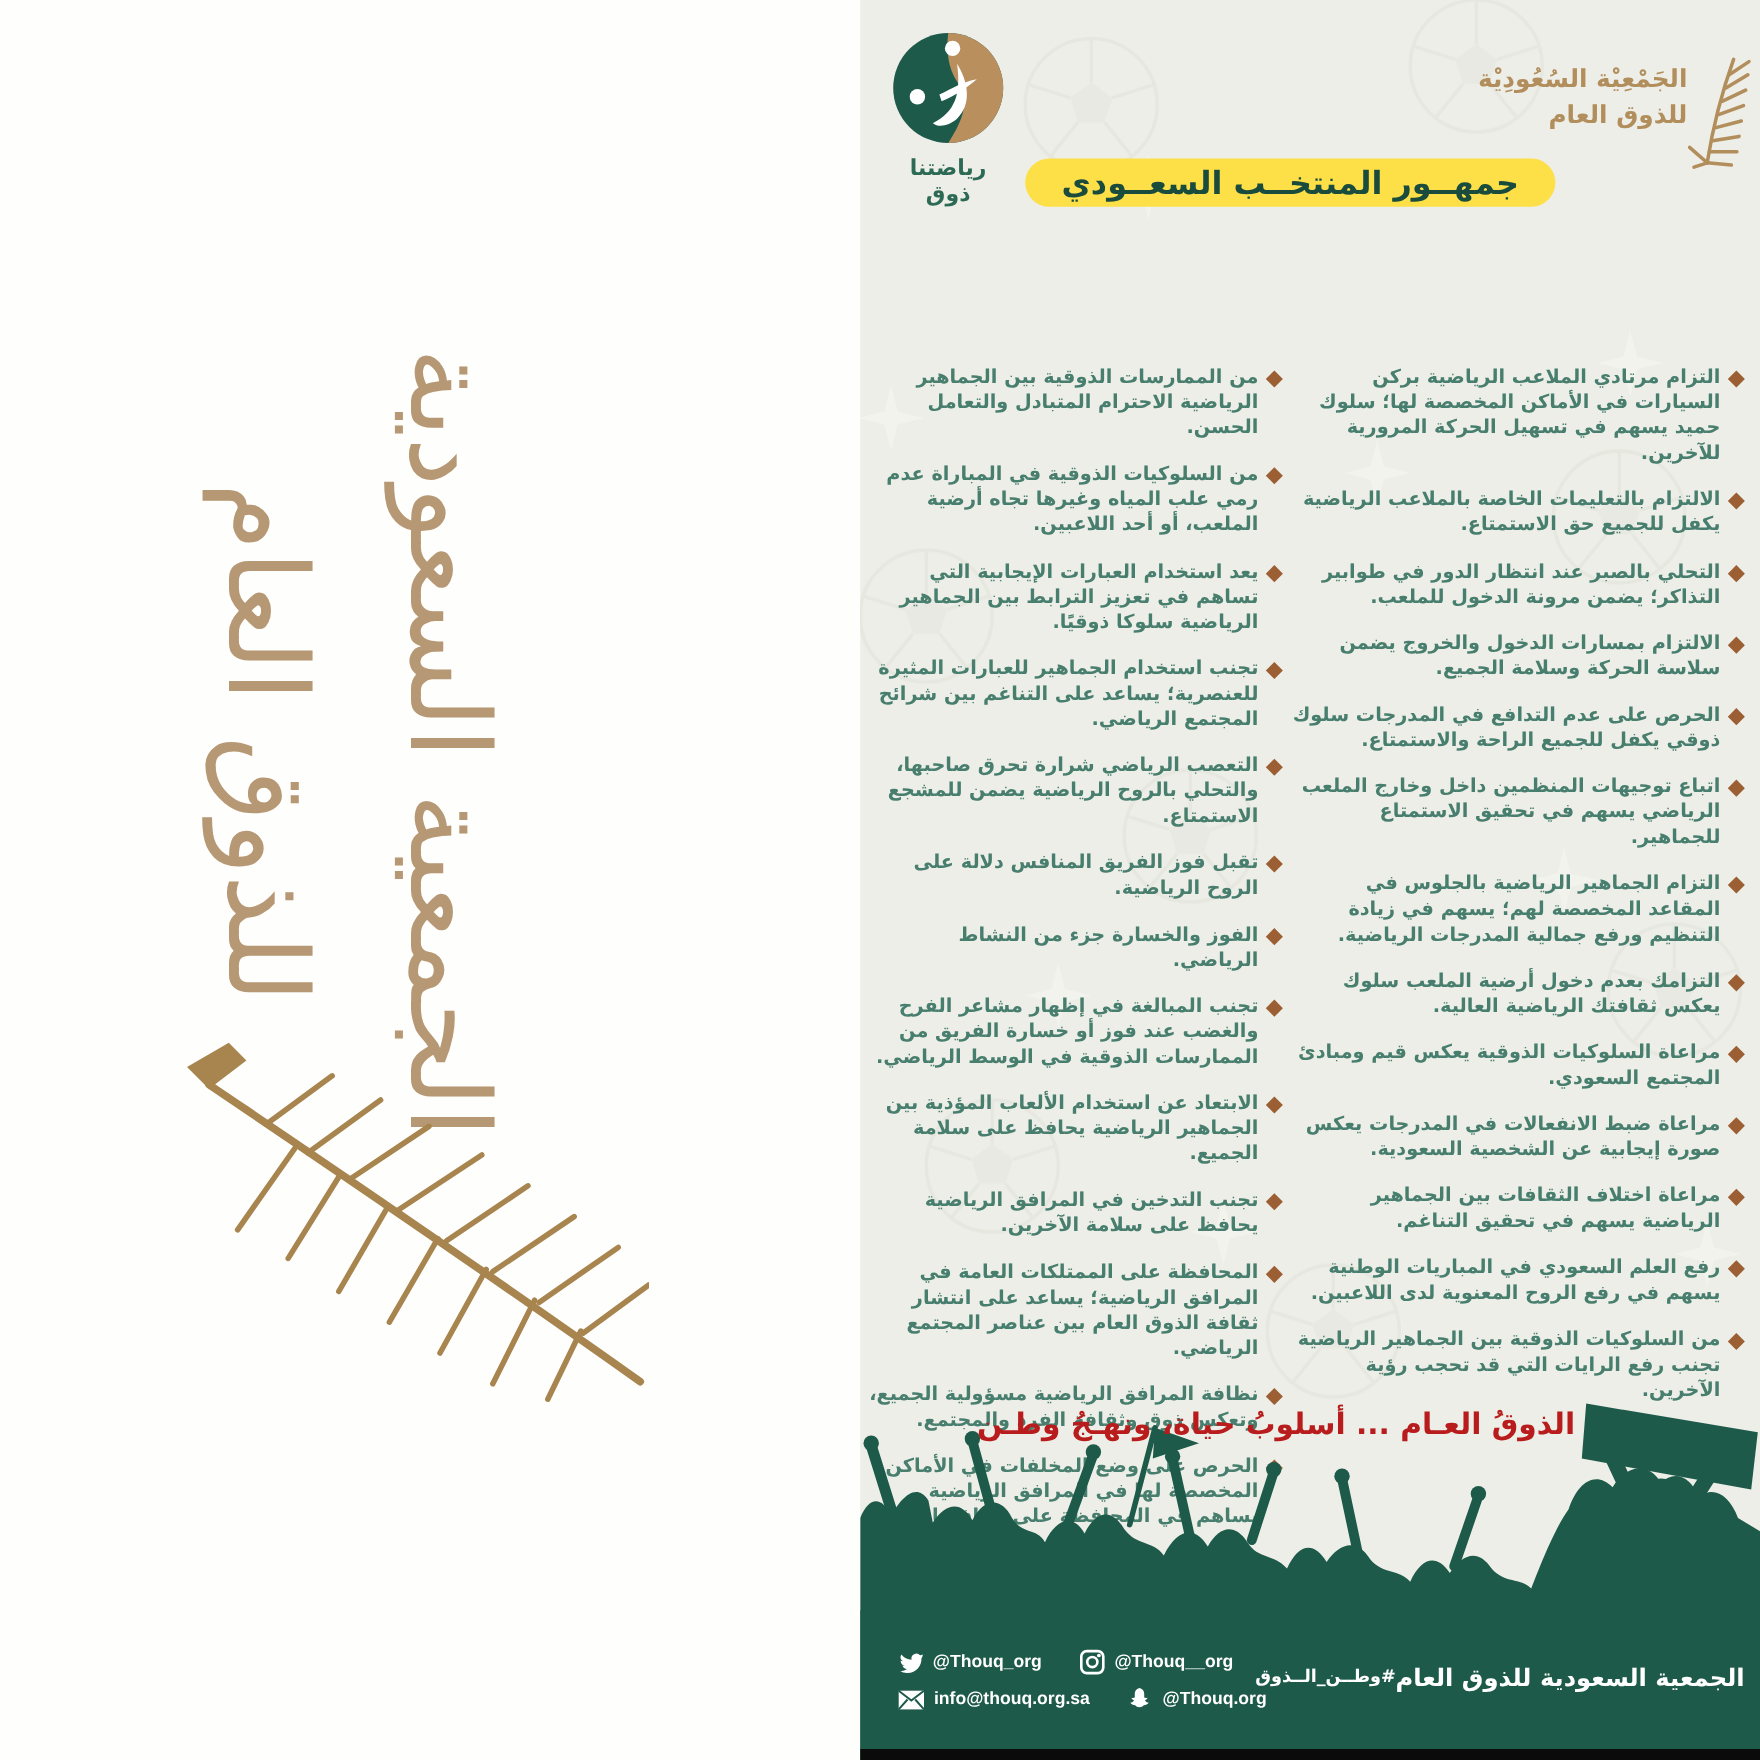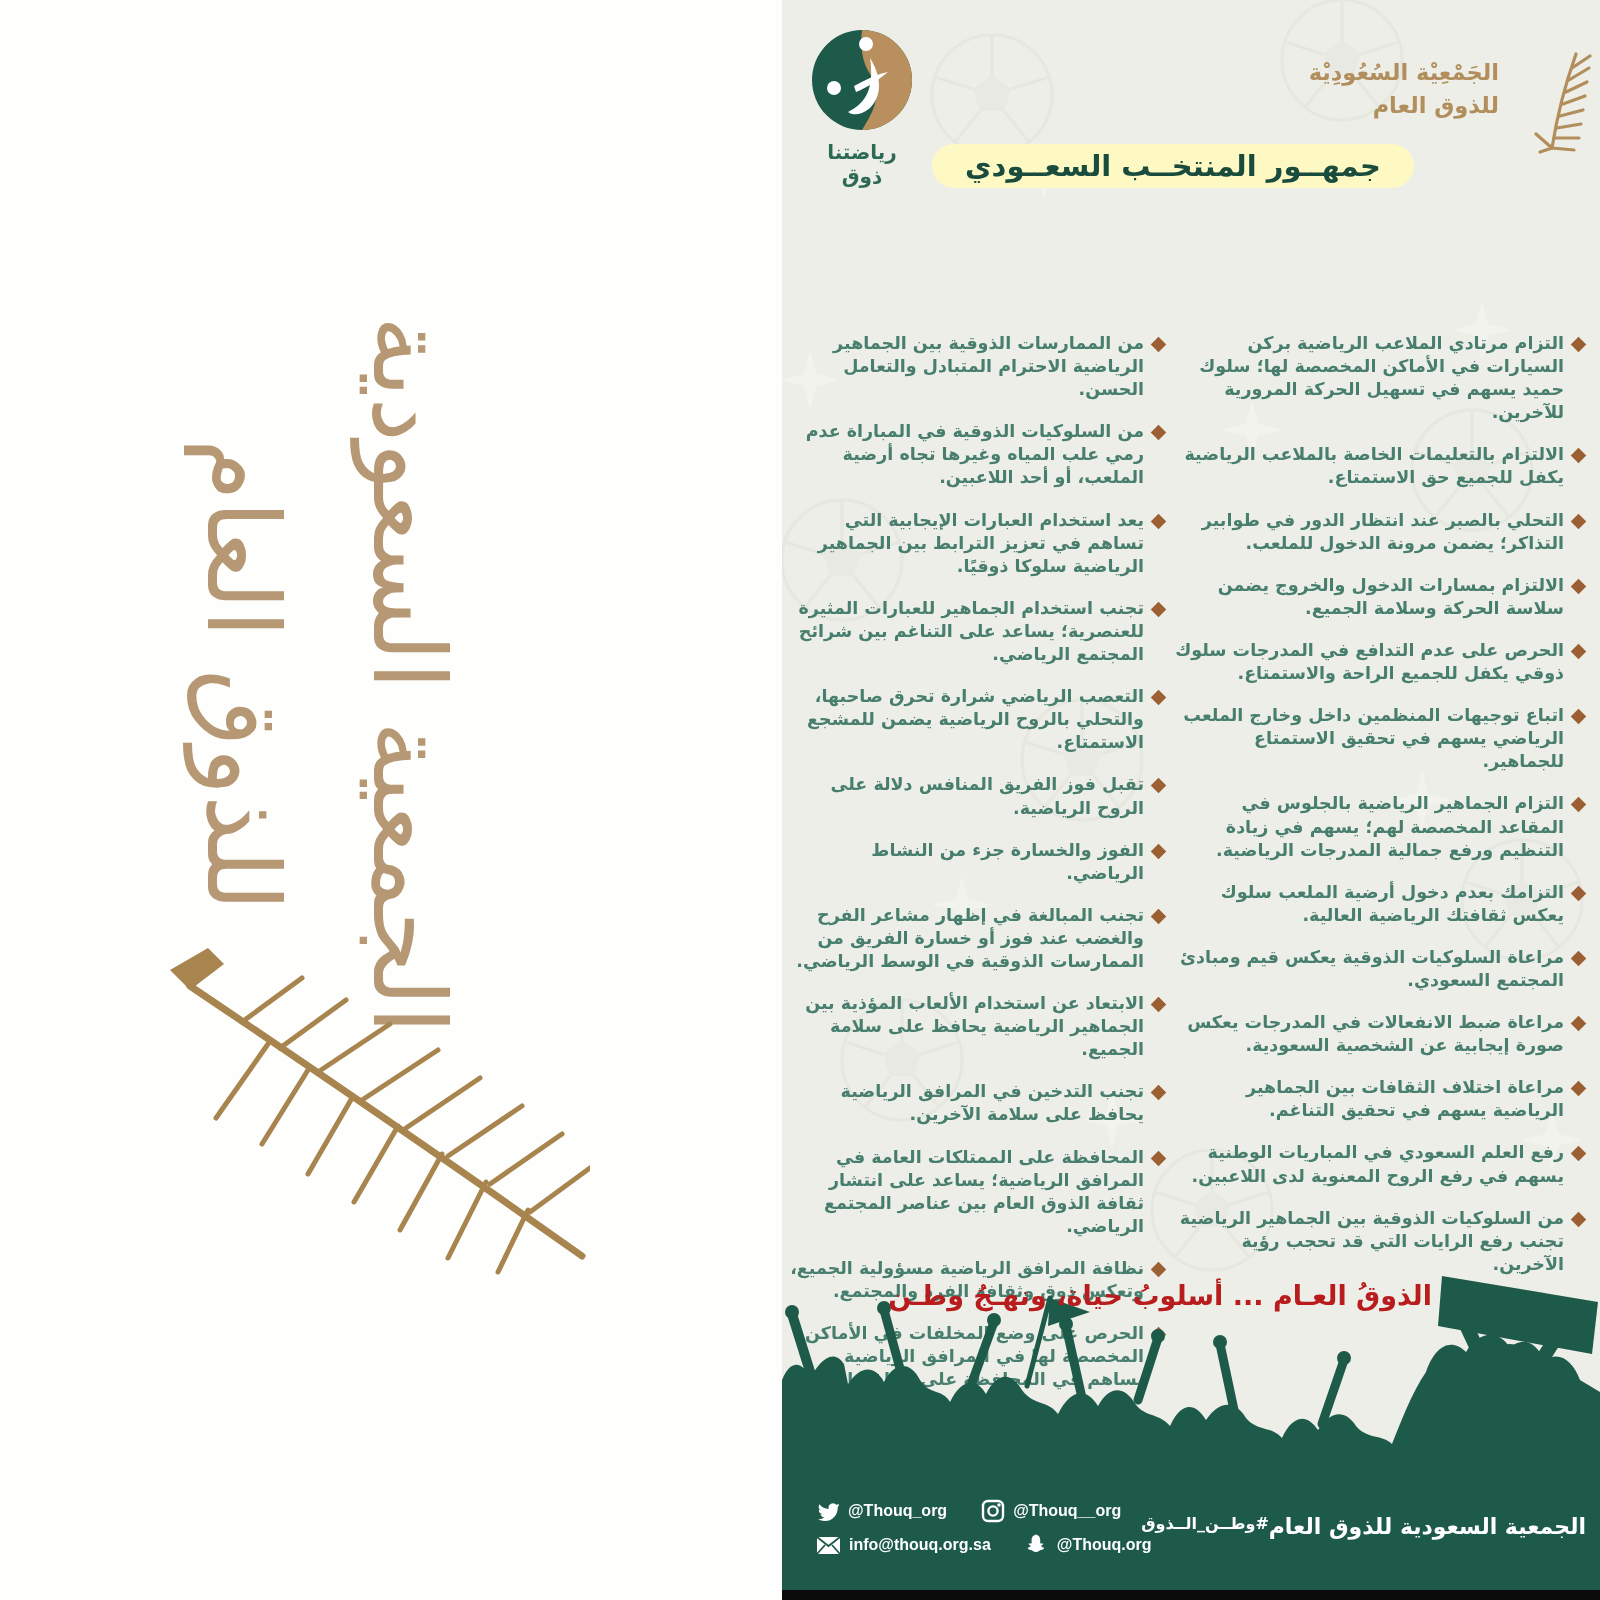--- a/index.html
+++ b/index.html
@@ -10,25 +10,25 @@
   .watermark-rot{position:absolute;left:325px;top:675px;transform:translate(-50%,-50%) rotate(90deg);
                  direction:rtl;text-align:center;white-space:nowrap;color:#b2906a;opacity:.92;
                  font-size:100px;line-height:1.66;font-weight:400;}
   .frond-big{position:absolute;left:150px;top:940px;width:440px;height:335px;}
   
   .poster{position:absolute;left:782px;top:0;width:818px;height:1600px;background:#edeee8;overflow:hidden;}
   .bg-pattern{position:absolute;left:0;top:0;width:818px;height:1600px;}
   
   .logo-sport{position:absolute;left:22px;top:28px;width:116px;text-align:center;}
   .logo-sport .lbl{margin-top:4px;color:#2d6a55;font-size:20px;font-weight:700;direction:rtl;}
-  .logo-assoc{position:absolute;right:6px;top:48px;display:flex;align-items:flex-start;gap:35px;}
+  .logo-assoc{position:absolute;right:6px;top:48px;display:flex;align-items:flex-start;}
   .logo-assoc .txt{color:#b28e5c;font-size:22.5px;font-weight:700;direction:rtl;text-align:right;
                    line-height:1.45;margin-top:8px;}
   .title-badge{position:absolute;left:150px;top:144px;width:482px;height:44px;border-radius:22px;
-               background:#fef9c3;display:flex;align-items:center;justify-content:center;}
+               background:#fde047;display:flex;align-items:center;justify-content:center;}
   .title-badge span{color:#1a4c3e;font-size:29px;font-weight:700;direction:rtl;letter-spacing:.5px;}
   .intro{position:absolute;left:12px;top:210px;width:792px;direction:rtl;color:#8a6c4e;
          font-size:21.5px;font-weight:700;line-height:1.36;text-align:justify;text-align-last:right;}
   
   .col{position:absolute;top:332px;direction:rtl;}
   .col-right{left:390px;width:412px;}
   .col-left{left:8px;width:374px;}
   .bullet{display:flex;gap:9px;margin-bottom:19px;direction:rtl;}
   .bullet .diamond{flex:0 0 11px;width:11px;height:11px;background:#9c5f33;transform:rotate(45deg);
                    margin-top:7px;}

